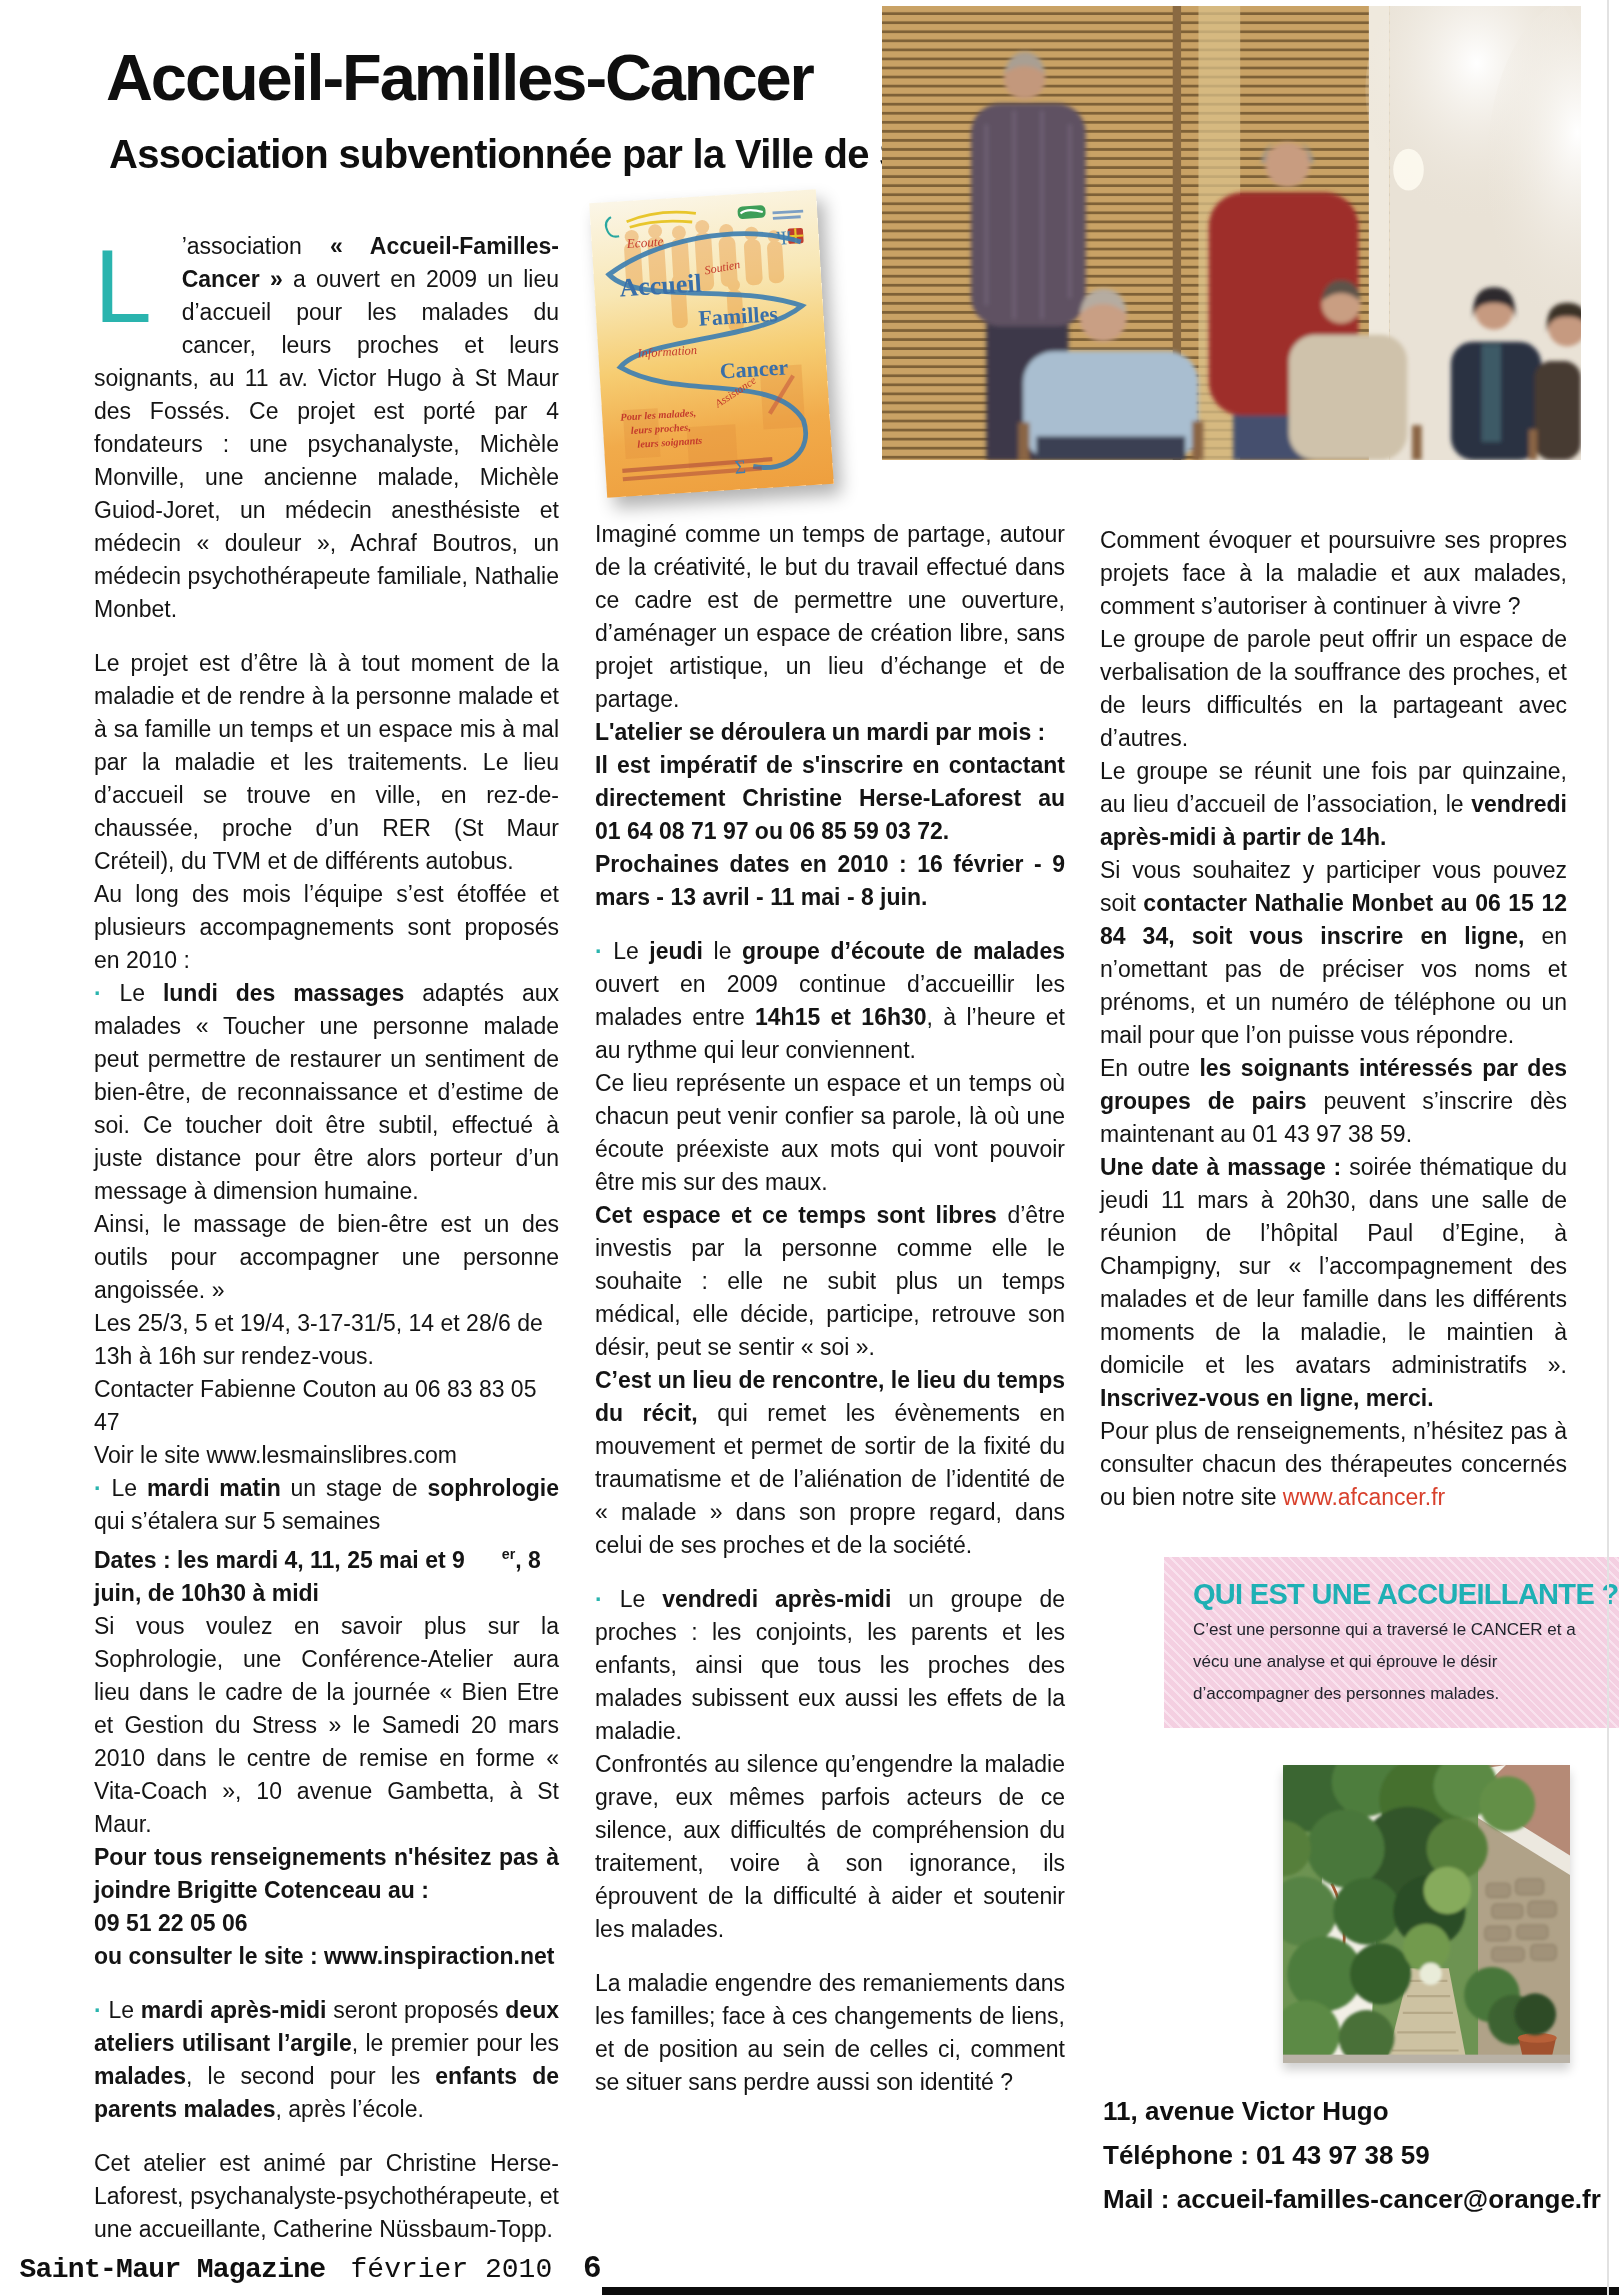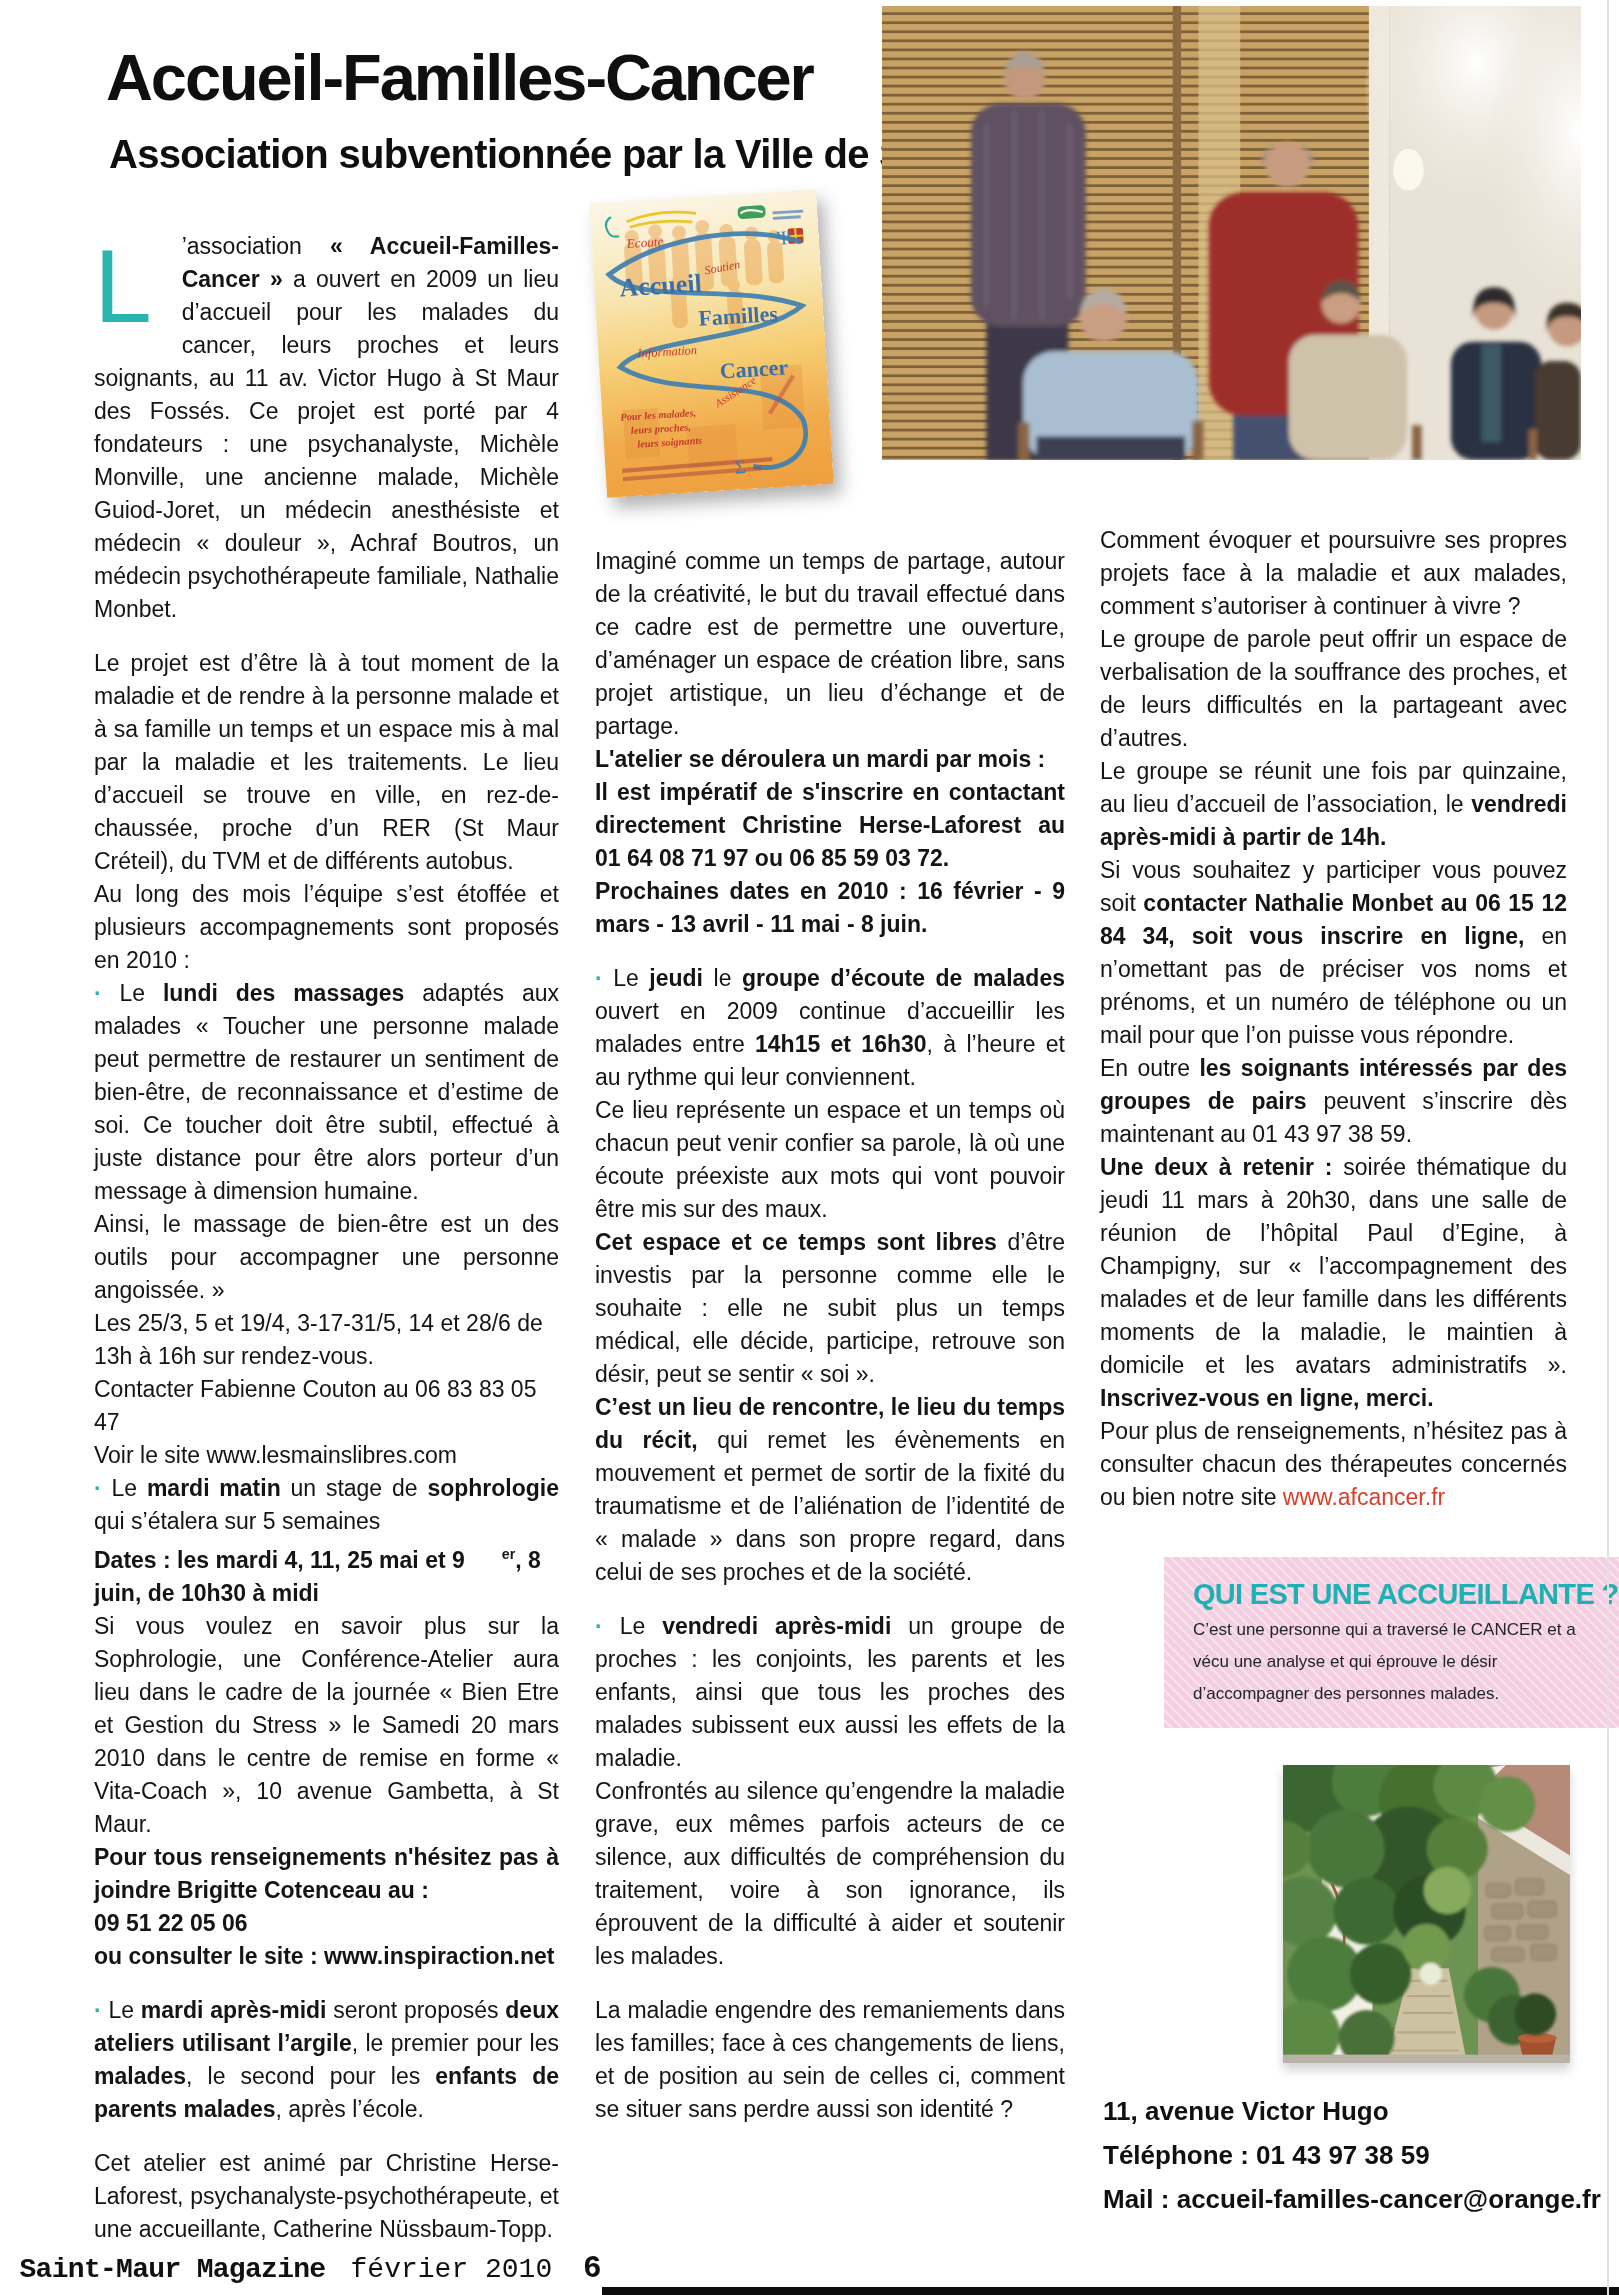--- a/index.html
+++ b/index.html
@@ -8,21 +8,21 @@
 
   
   .title{position:absolute;left:106px;top:40px;font-size:65px;font-weight:bold;
          letter-spacing:-2.1px;color:#0f0f0f;white-space:nowrap;}
   .subtitle{position:absolute;left:109px;top:132px;font-size:40px;font-weight:bold;
          letter-spacing:-0.7px;color:#0f0f0f;white-space:nowrap;}
 
   
   .col{position:absolute;font-size:23px;line-height:33px;text-align:justify;color:#141414;}
   .col1{left:94px;top:230px;width:465px;}
-  .col2{left:595px;top:518px;width:470px;margin-top:27px;}
+  .col2{left:595px;top:518px;width:470px;}
   .col3{left:1100px;top:524px;width:467px;}
   .col p{margin:0;}
   .col p.mt{margin-top:21px;}
   .col p.left{text-align:left;}
   .b{font-weight:bold;}
   .sup{vertical-align:super;font-size:0.62em;margin-left:37px;}
   .red{color:#d8402c;}
   .dot{color:#2ab4ae;font-weight:bold;}
   .dropcap{float:left;font-size:104px;line-height:1;height:102px;width:78px;
            margin:4.2px 9.7px 0 0;color:#2ab4ae;}
@@ -238,21 +238,21 @@
       <p class="mt"><span class="dot">·&nbsp;</span><span>Le </span><span class="b">vendredi après-midi</span><span> un groupe de proches : les conjoints, les parents et les enfants, ainsi que tous les proches des malades subissent eux aussi les effets de la maladie.</span></p>
       <p><span>Confrontés au silence qu’engendre la maladie grave, eux mêmes parfois acteurs de ce silence, aux difficultés de compréhension du traitement, voire à son ignorance, ils éprouvent de la difficulté à aider et soutenir les malades.</span></p>
       <p class="mt"><span>La maladie engendre des remaniements dans les familles; face à ces changements de liens, et de position au sein de celles ci, comment se situer sans perdre aussi son identité ?</span></p>
     </section>
   <section class="col col3">
       <p><span>Comment évoquer et poursuivre ses propres projets face à la maladie et aux malades, comment s’autoriser à continuer à vivre ?</span></p>
       <p><span>Le groupe de parole peut offrir un espace de verbalisation de la souffrance des proches, et de leurs difficultés en la partageant avec d’autres.</span></p>
       <p><span>Le groupe se réunit une fois par quinzaine, au lieu d’accueil de l’association, le </span><span class="b">vendredi après-midi à partir de 14h.</span></p>
       <p><span>Si vous souhaitez y participer vous pouvez soit </span><span class="b">contacter Nathalie Monbet au 06 15 12 84 34, soit vous inscrire en ligne,</span><span> en n’omettant pas de préciser vos noms et prénoms, et un numéro de téléphone ou un mail pour que l’on puisse vous répondre.</span></p>
       <p><span>En outre </span><span class="b">les soignants intéressés par des groupes de pairs</span><span> peuvent s’inscrire dès maintenant au 01 43 97 38 59.</span></p>
-      <p><span class="b">Une deux à retenir :</span><span> soirée thématique du jeudi 11 mars à 20h30, dans une salle de réunion de l’hôpital Paul d’Egine, à Champigny, sur « l’accompagnement des malades et de leur famille dans les différents moments de la maladie, le maintien à domicile et les avatars administratifs ». </span><span class="b">Inscrivez-vous en ligne, merci.</span></p>
+      <p><span class="b">Une date à massage :</span><span> soirée thématique du jeudi 11 mars à 20h30, dans une salle de réunion de l’hôpital Paul d’Egine, à Champigny, sur « l’accompagnement des malades et de leur famille dans les différents moments de la maladie, le maintien à domicile et les avatars administratifs ». </span><span class="b">Inscrivez-vous en ligne, merci.</span></p>
       <p><span>Pour plus de renseignements, n’hésitez pas à consulter chacun des thérapeutes concernés ou bien notre site </span><span class="red">www.afcancer.fr</span></p>
     </section>
 
   <aside class="pinkbox">
     <div class="pb-title">QUI EST UNE ACCUEILLANTE ?</div>
     <div class="pb-body">C’est une personne qui  a traversé le CANCER et a vécu une analyse et qui éprouve le désir d’accompagner des personnes malades.</div>
   </aside>
 
   <div class="photo-garden">
     <svg viewBox="0 0 412 428" preserveAspectRatio="none">

